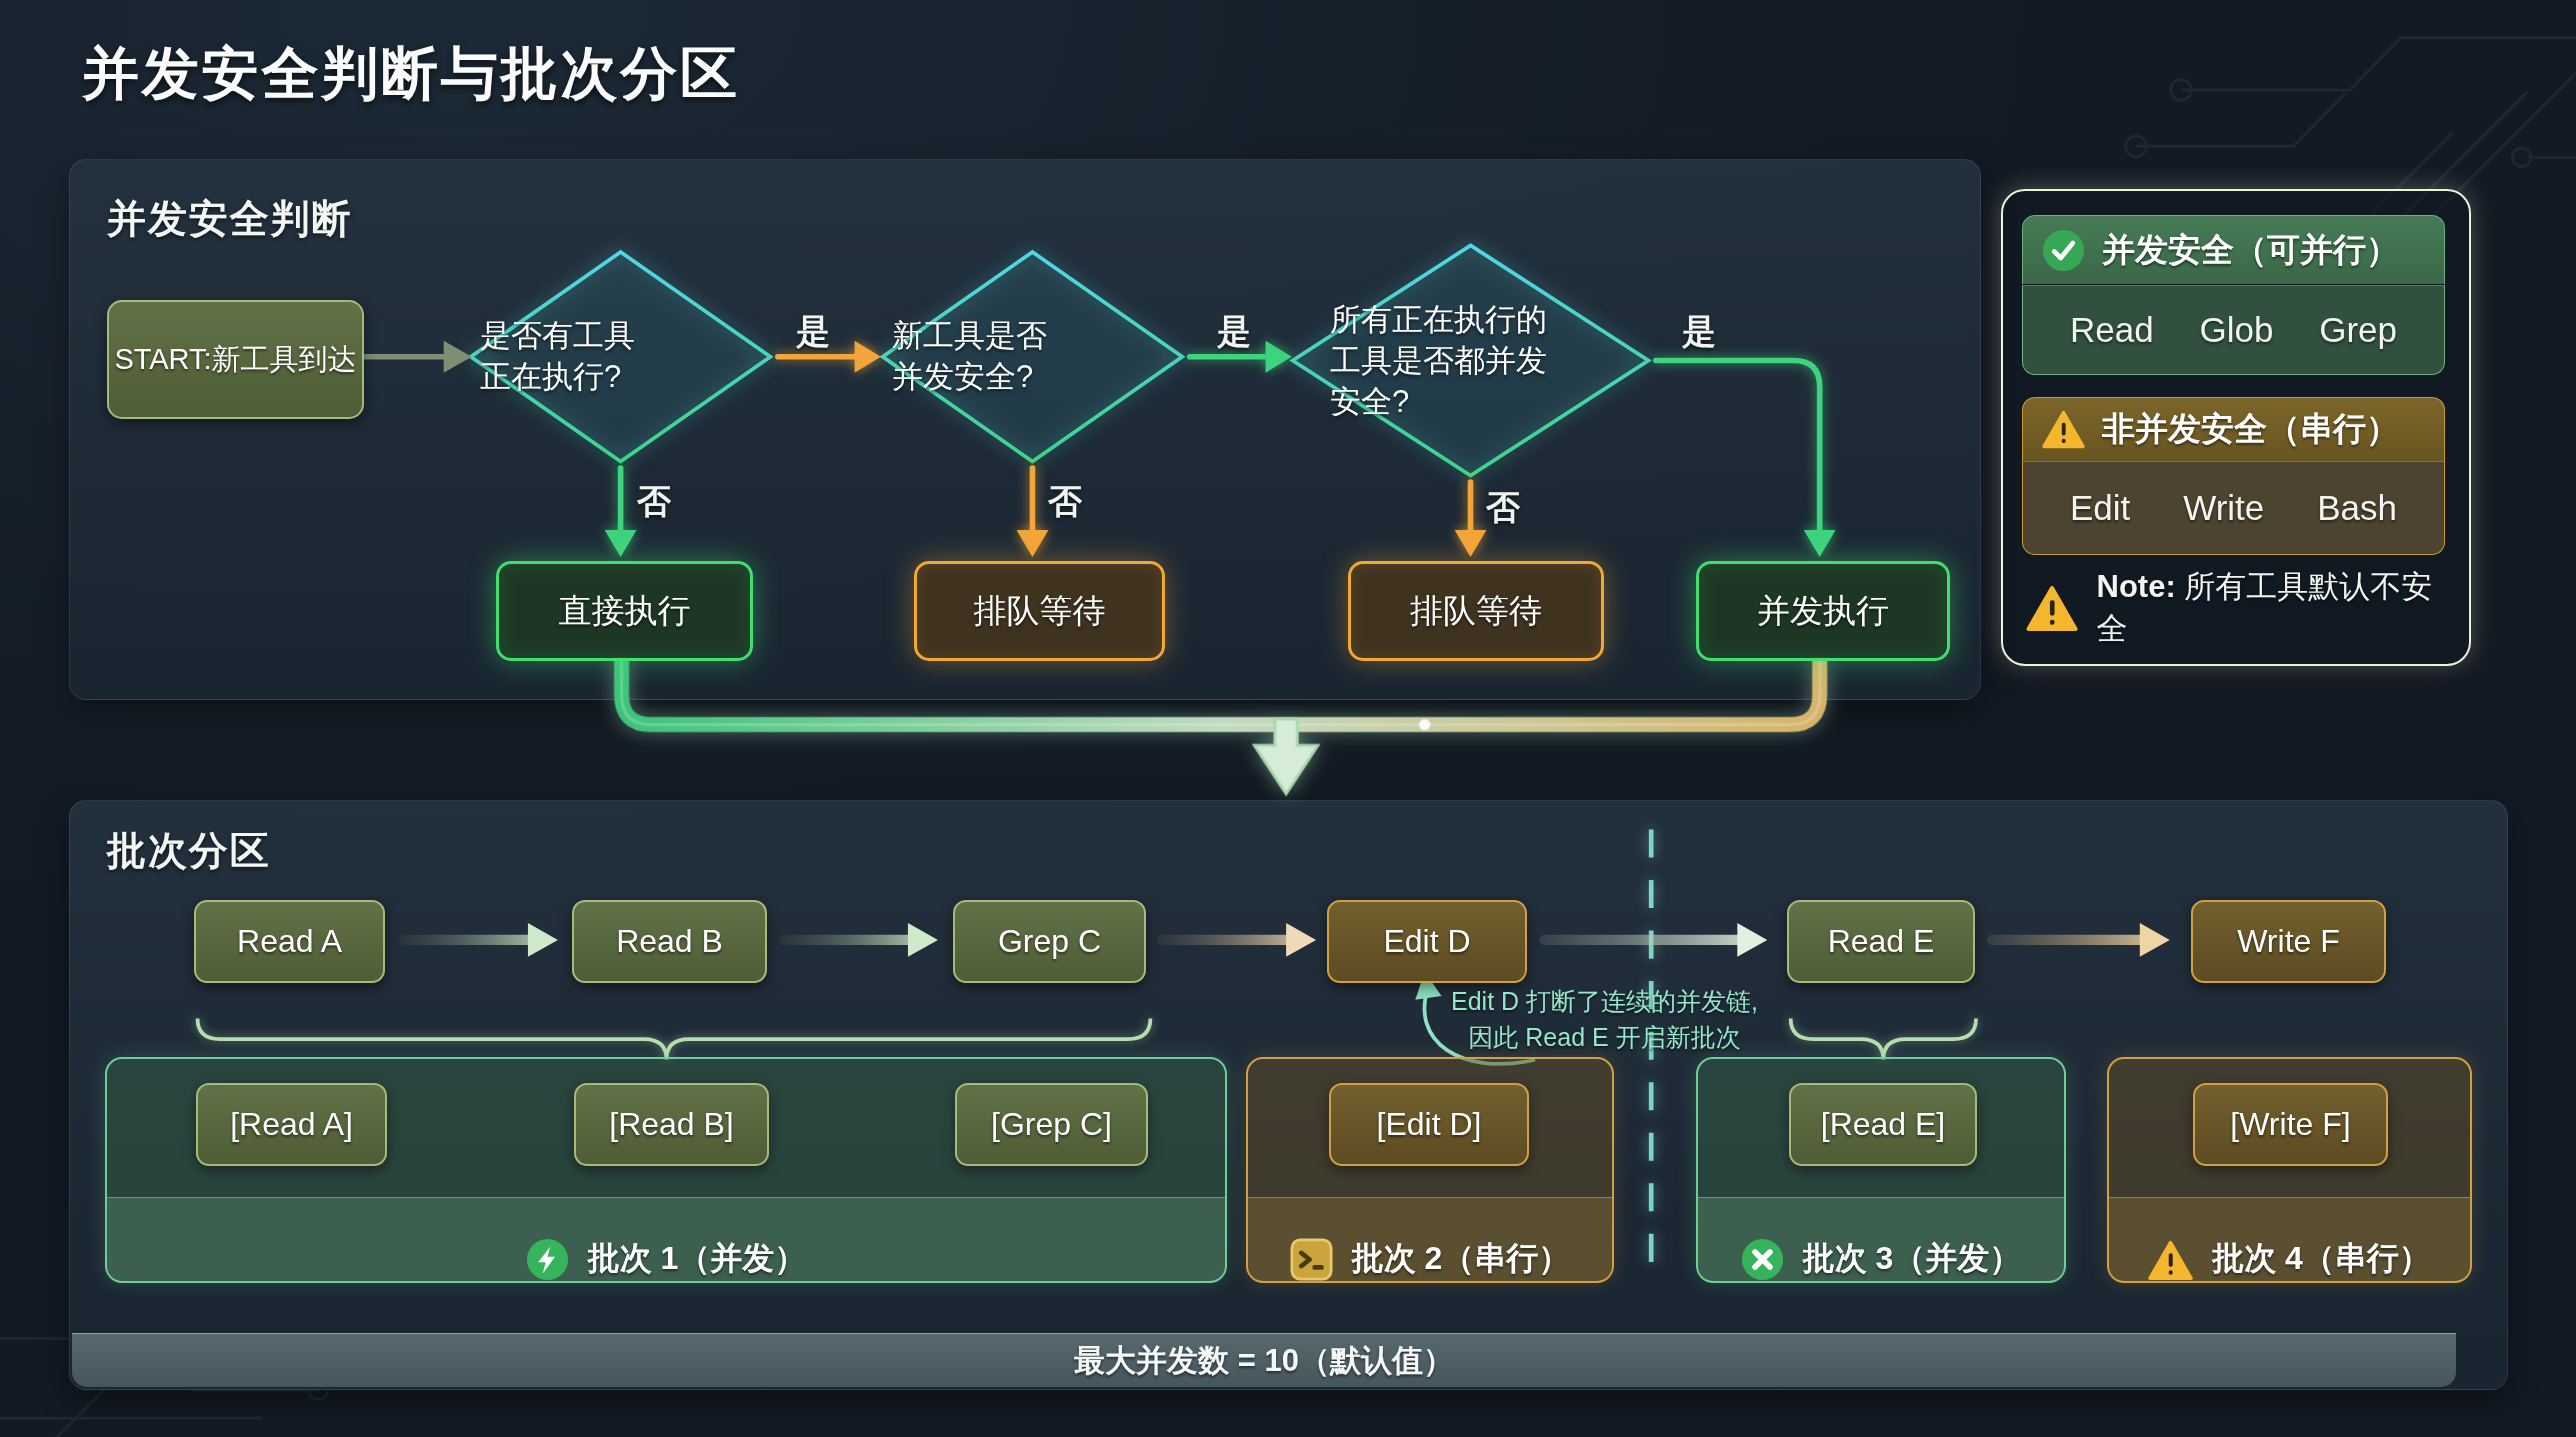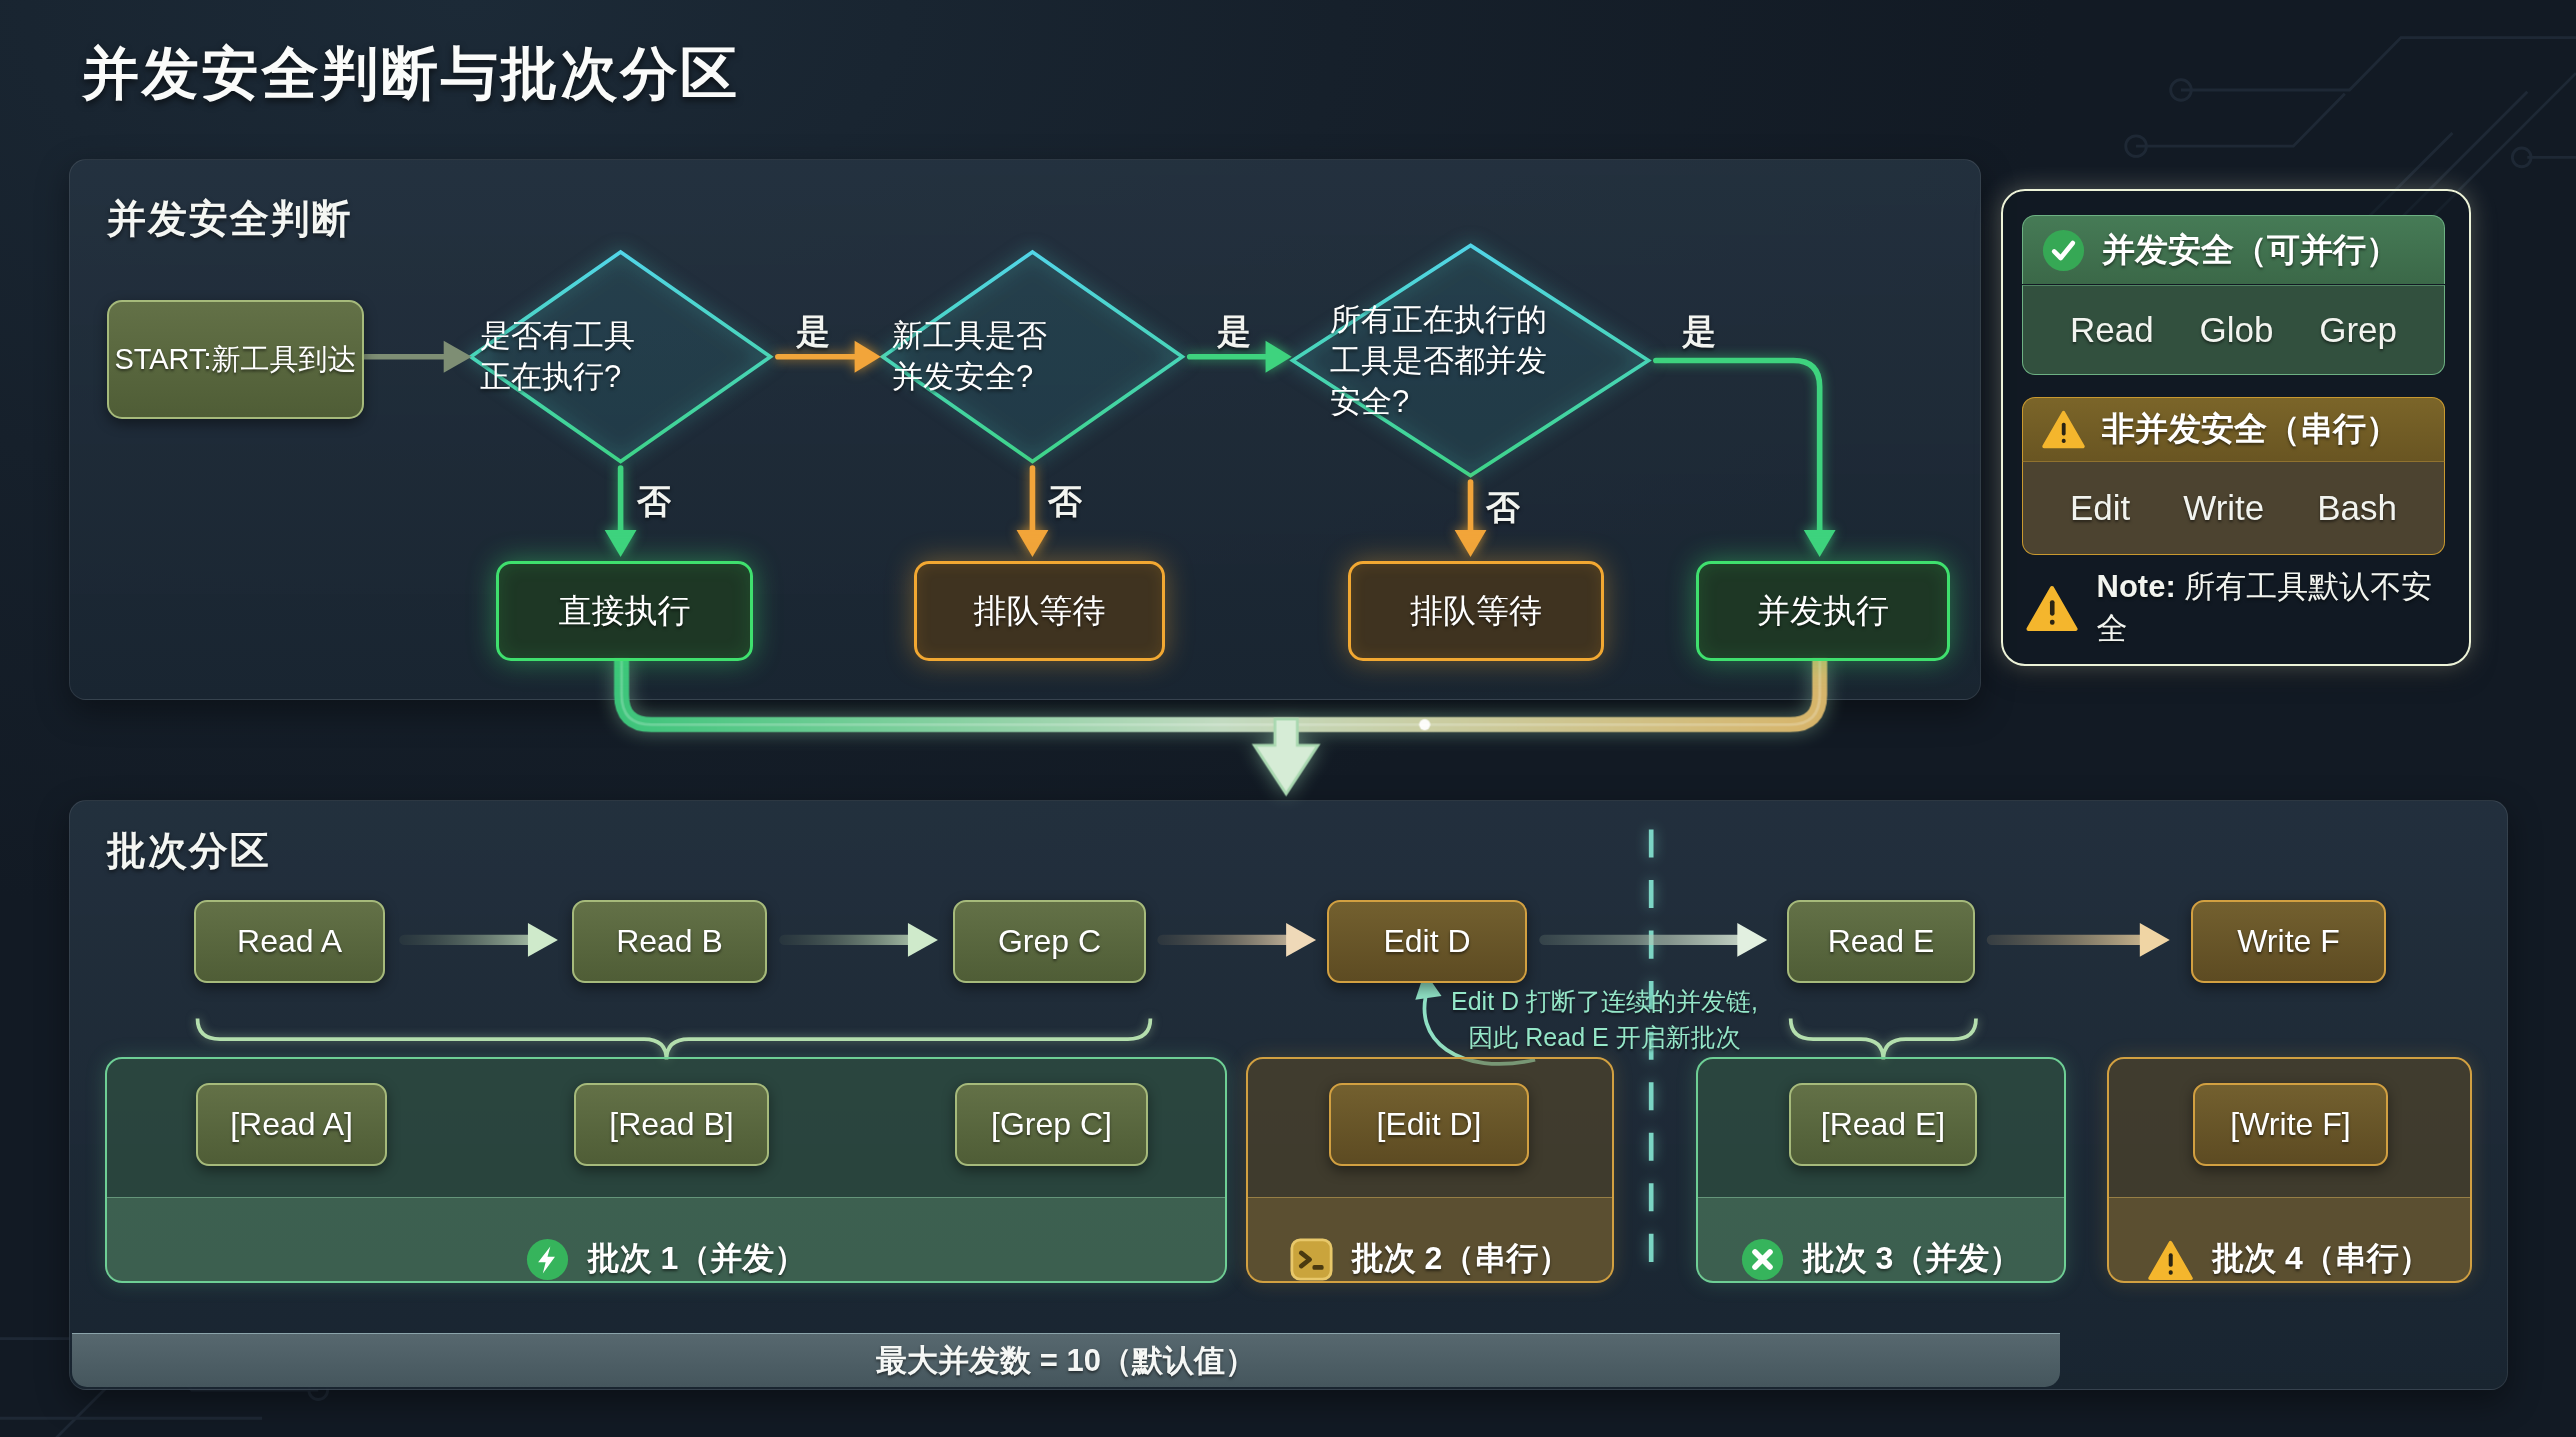--- a/index.html
+++ b/index.html
@@ -58,21 +58,21 @@
   .batch.warn{background:rgba(98,78,38,.5);border:2.8px solid #d2a041;box-shadow:0 0 20.6px rgba(210,160,65,.2)}
   .batch-footer{position:absolute;left:0;right:0;bottom:0;height:83px;display:flex;align-items:flex-end;
     justify-content:center;gap:19px;border-radius:0 0 13px 13px;font-size:32px;font-weight:700;
     text-shadow:0 1.9px 2.8px rgba(0,0,0,.5)}
   .batch.safe .batch-footer{background:rgba(115,168,128,.28);border-top:1.9px solid rgba(150,215,175,.45)}
   .batch.warn .batch-footer{background:rgba(175,138,62,.26);border-top:1.9px solid rgba(225,185,95,.45)}
 
   .annotation{position:absolute;left:1352px;top:983px;width:505px;text-align:center;font-size:25px;
     line-height:1.45;color:#95e7c9;font-weight:400;text-shadow:0 1.9px 2.8px rgba(0,0,0,.55)}
 
-  #bottom-bar{position:absolute;left:72px;top:1333px;width:1988px;height:53px;display:flex;
+  #bottom-bar{position:absolute;left:72px;top:1333px;width:2384px;height:53px;display:flex;
     align-items:center;justify-content:center;font-size:31px;font-weight:700;color:#f5f7f5;
     background:linear-gradient(180deg,#57686f,#45565d);border-top:1.9px solid #8ba4ab;
     border-radius:0 0 15px 15px;text-shadow:0 1.9px 2.8px rgba(0,0,0,.5)}
 
   .icon{display:inline-flex;align-items:center;justify-content:center}
   .icon svg{display:block}
 </style>
 </head>
 <body>
 

